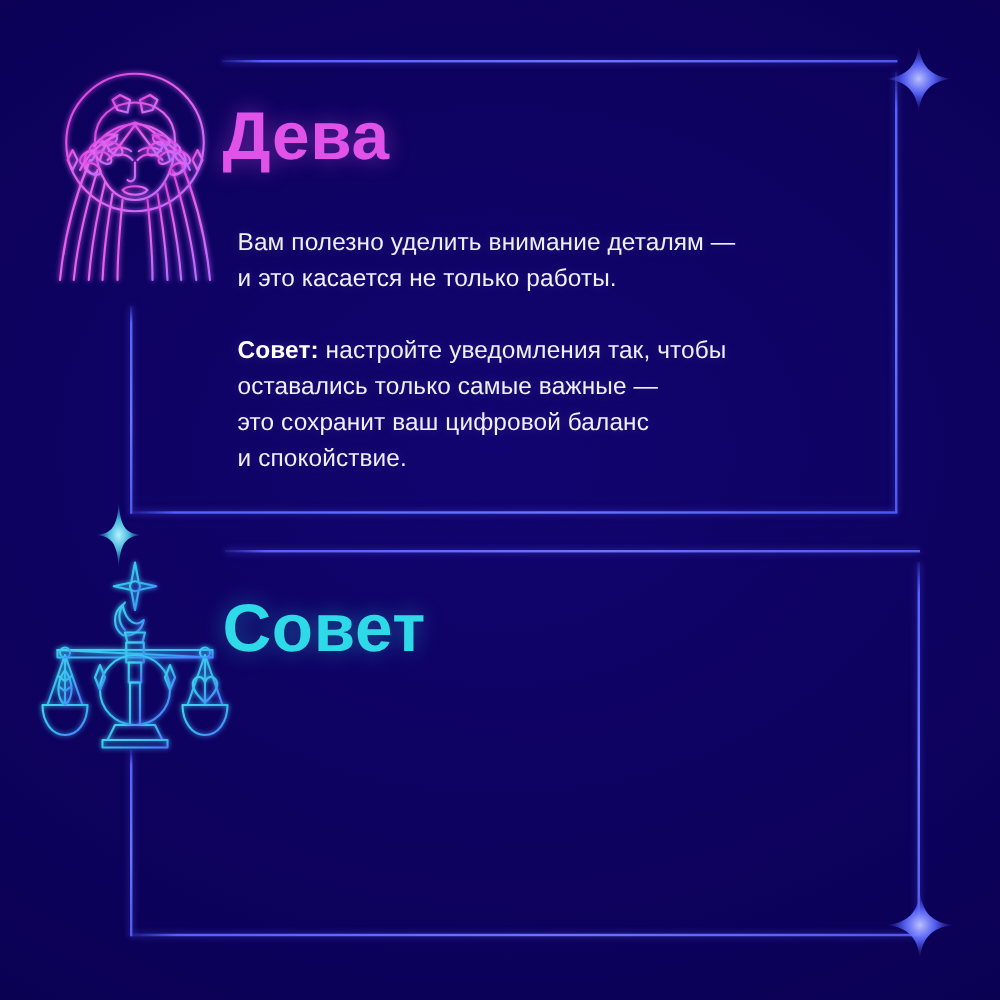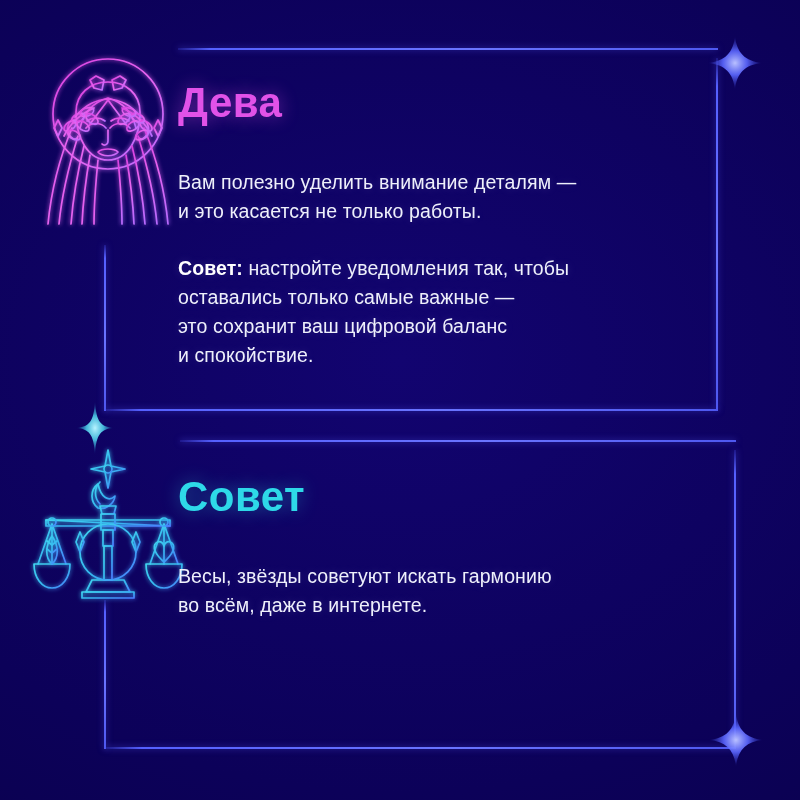--- a/index.html
+++ b/index.html
@@ -52,34 +52,34 @@
     position: absolute;
     width: 160px;
     height: 185px;
   }
   .art svg { display: block; width: 100%; height: 100%; overflow: visible; }
 
   .content { position: absolute; }
 
   .zodiac-title {
     font-family: "Liberation Sans", sans-serif;
-    font-size: 42px;
+    font-size: 54px;
     font-weight: 700;
     letter-spacing: 0.5px;
     margin: 0 0 0 0;
     line-height: 1;
   }
   .title-virgo  { color: #e152e8; text-shadow: 0 0 18px rgba(225,82,232,0.45); }
   .title-libra  { color: #2ed9e8; text-shadow: 0 0 18px rgba(46,217,232,0.40); }
 
   .para {
     color: #eef0fb;
     font-size: 19.5px;
     line-height: 29px;
-    margin: 0;
+    margin: 12px;
     font-weight: 400;
     letter-spacing: 0.1px;
     white-space: pre-line;
     text-shadow: 0 0 10px rgba(200,210,255,0.18);
   }
   .para b, .lead {
     font-weight: 700;
     color: #ffffff;
   }
   .para.tip { margin-top: 28px; }
@@ -296,19 +296,17 @@
 
           <path d="M52 84 L56 94 L52 104 L48 94 Z"></path>
           <path d="M108 84 L112 94 L108 104 L104 94 Z"></path>
         </g>
       </svg>
     </div>
 
     <div class="content" style="left:178px; top:476px; width:560px;">
       <h2 class="zodiac-title title-libra">Совет</h2>
 
-      <p class="para" style="margin-top:44px;">Весы, звёзды советуют искать гармонию
-во всём, даже в интернете.</p>
 
     </div>
   </div>
 
 </div>
 
 </body></html>

